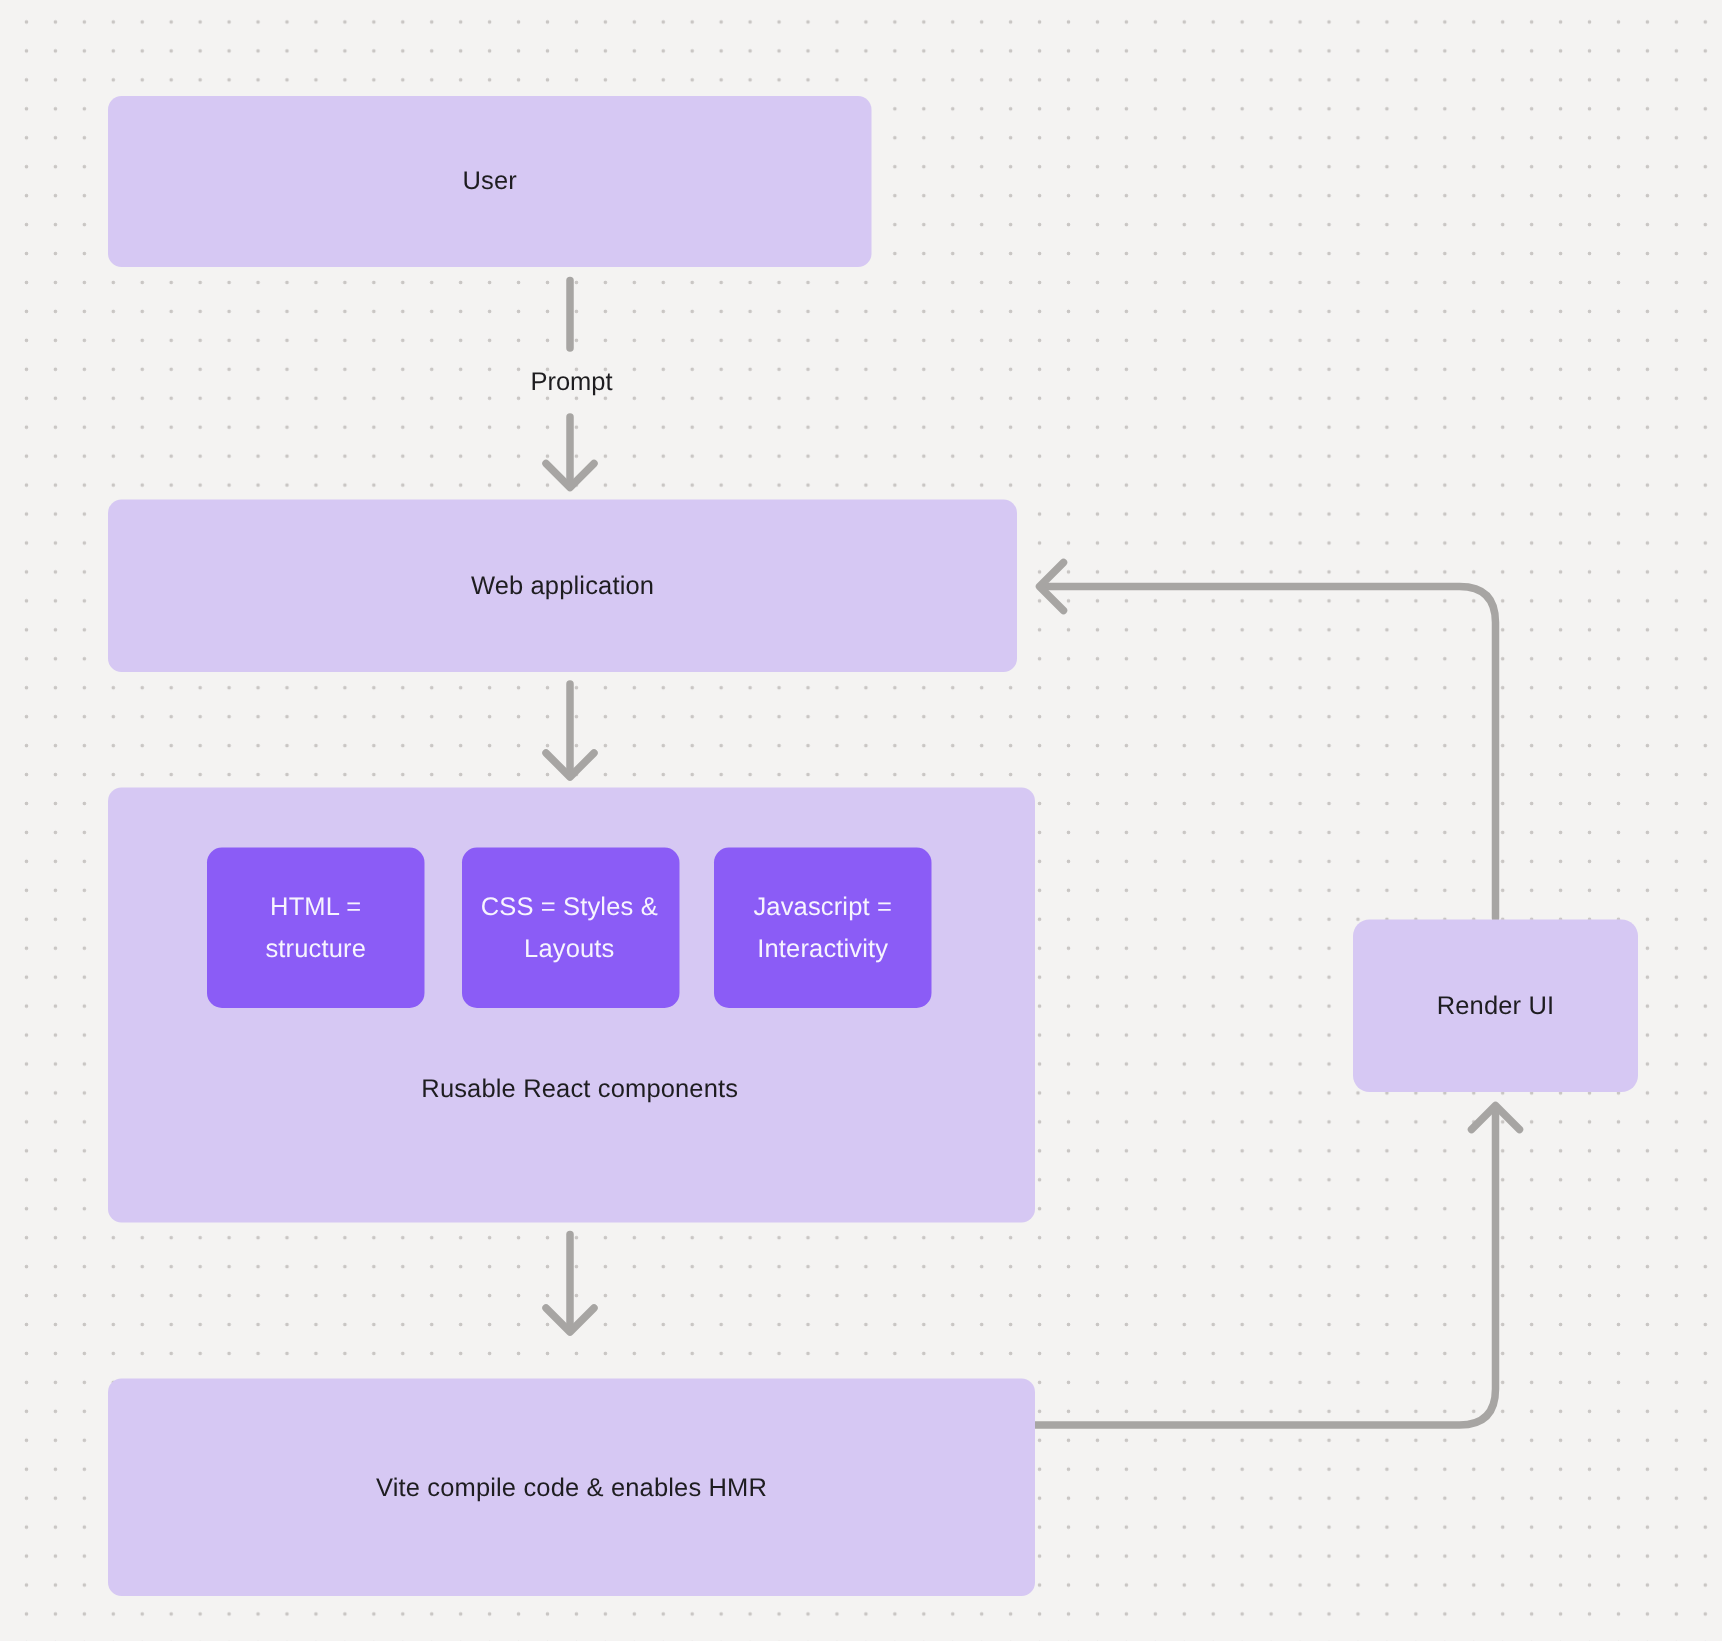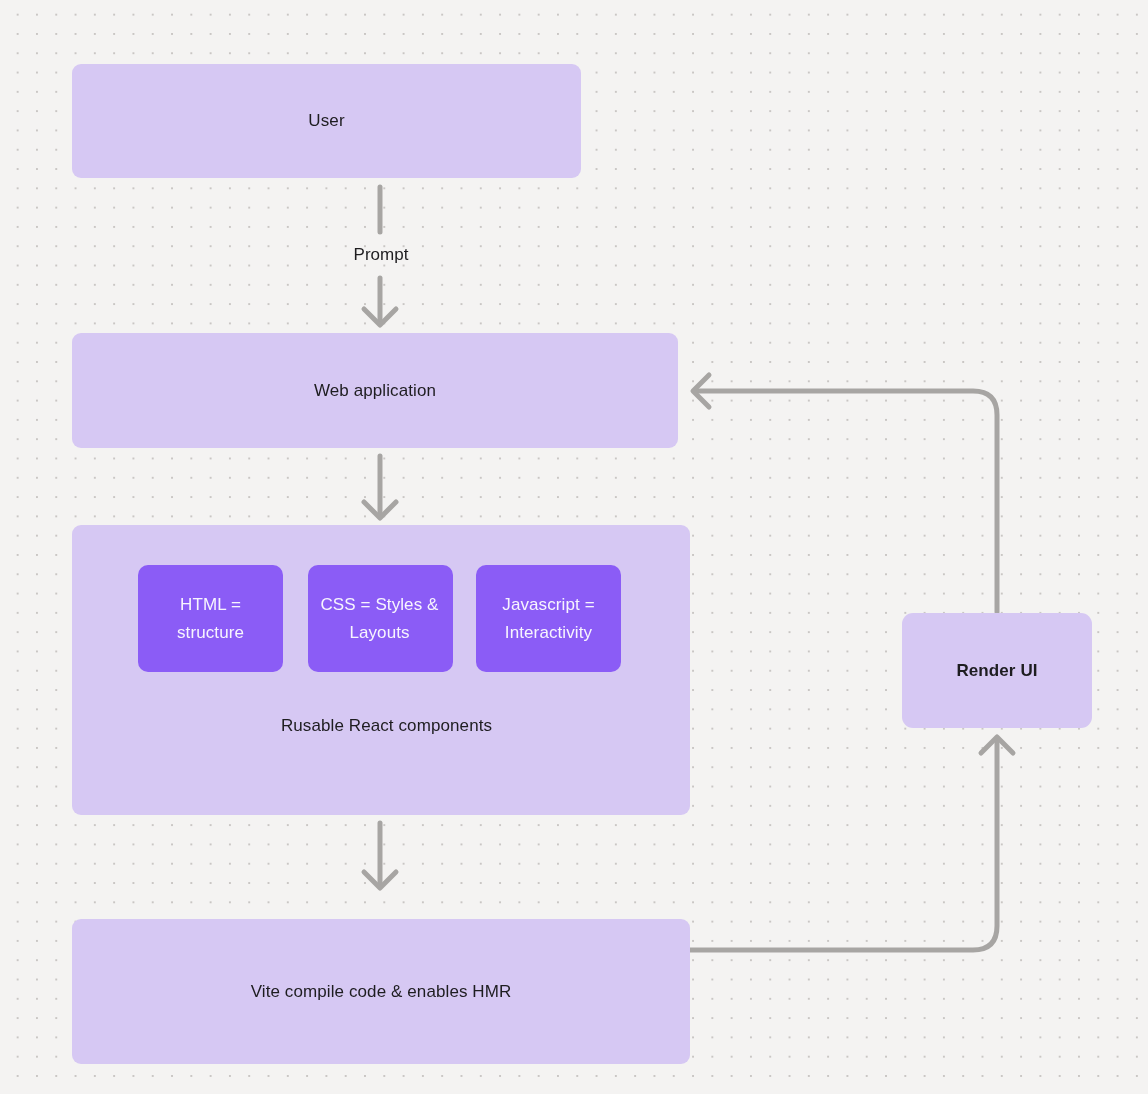--- a/index.html
+++ b/index.html
@@ -27,21 +27,21 @@
     color: #1e1d20;
     font-size: 17px;
     font-weight: 500;
     letter-spacing: 0.1px;
   }
 
   .node-user          { left: 72px;  top: 64px;  width: 509px; height: 114px; }
   .node-webapp        { left: 72px;  top: 333px; width: 606px; height: 115px; }
   .node-container     { left: 72px;  top: 525px; width: 618px; height: 290px; display: block; }
   .node-vite          { left: 72px;  top: 895px; width: 618px; height: 145px; margin-top: 24px; }
-  .node-render        { left: 902px; top: 613px; width: 190px; height: 115px; border-radius: 11px; font-weight: bold; }
+  .node-render        { left: 902px; top: 613px; width: 190px; height: 115px; border-radius: 11px; }
 
   .chip {
     position: absolute;
     top: 40px;
     width: 145px;
     height: 107px;
     background: #8b5cf6;
     border-radius: 10px;
     display: flex;
     align-items: center;

